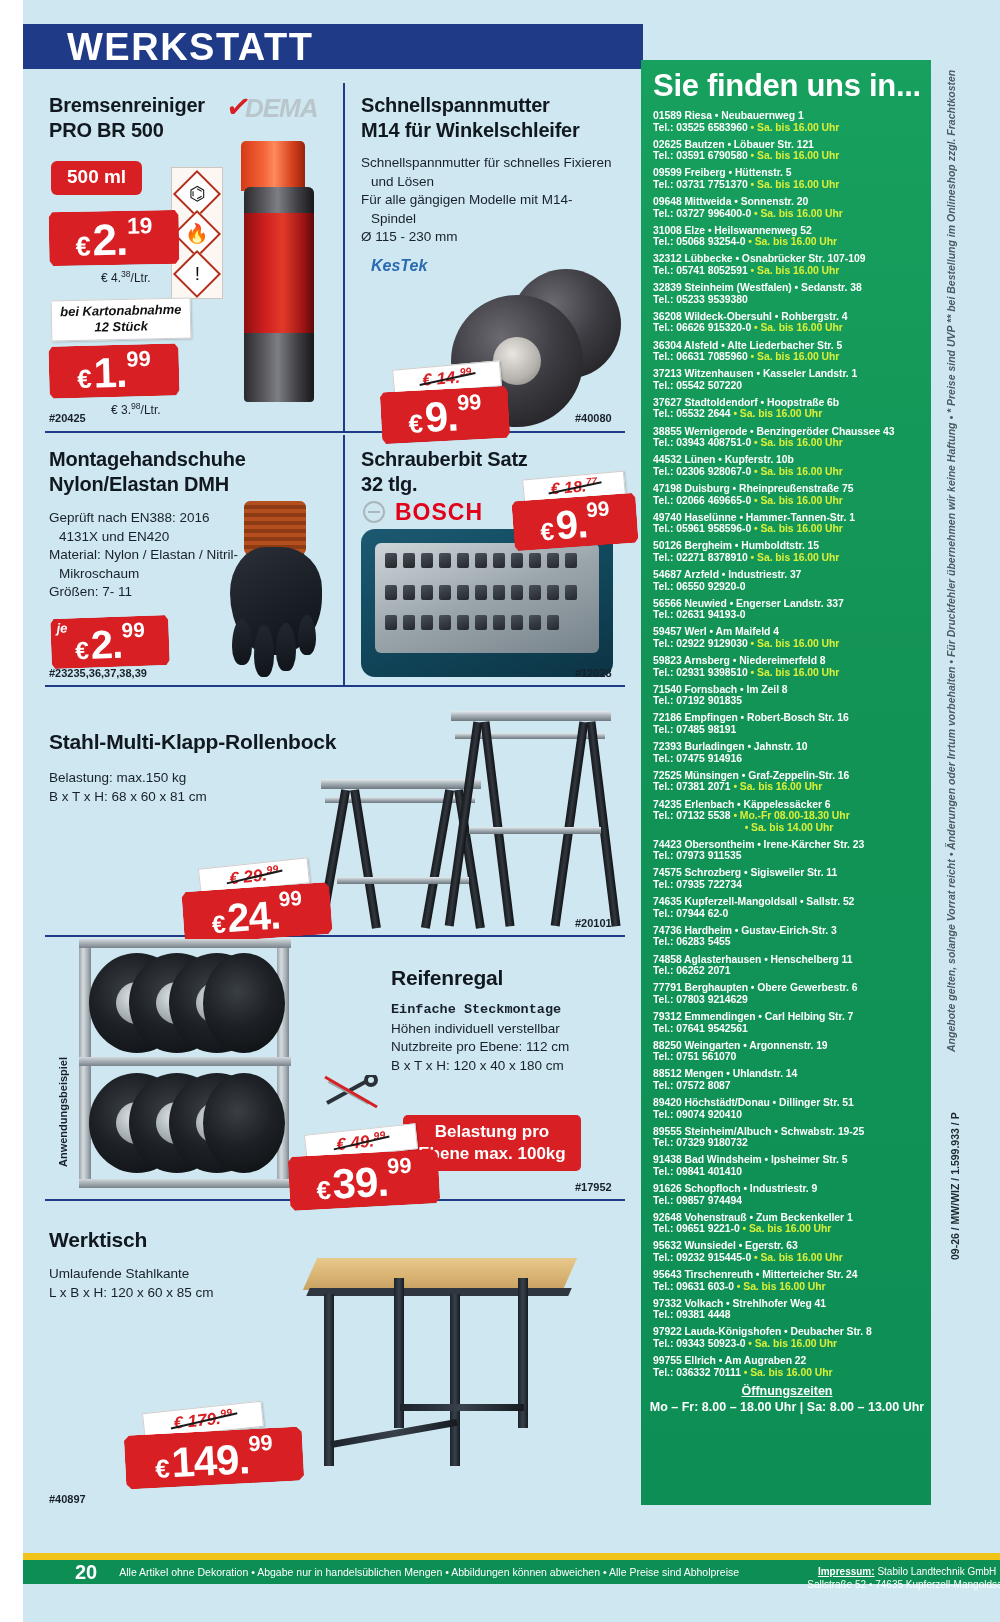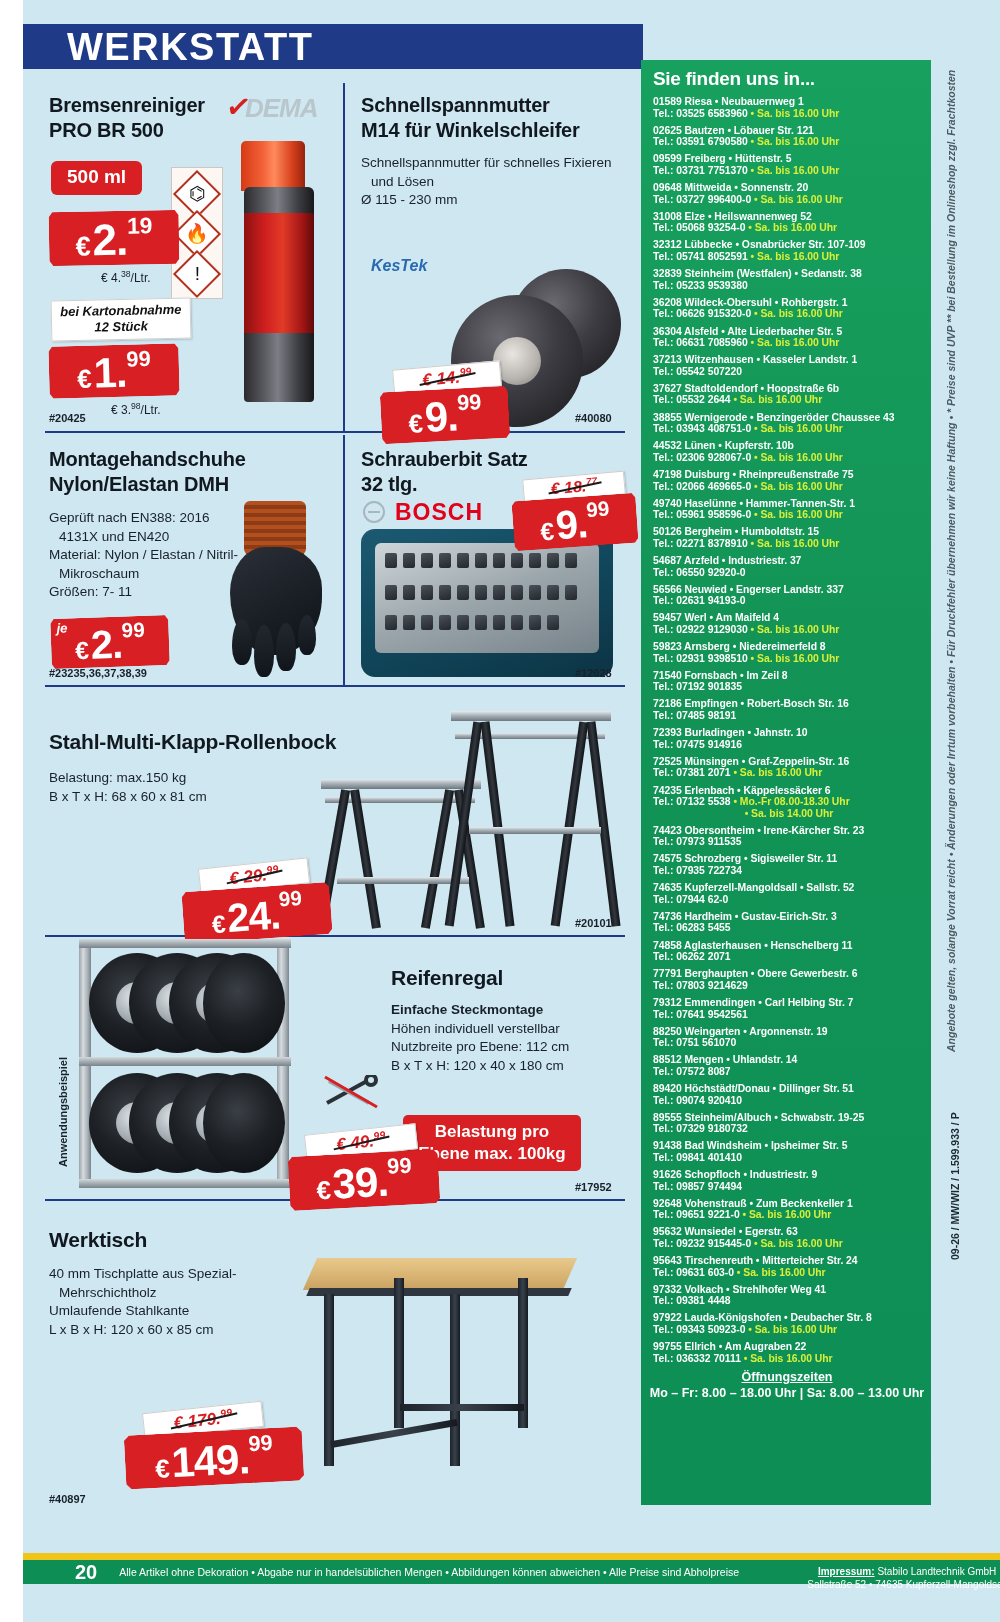--- a/index.html
+++ b/index.html
@@ -47,21 +47,21 @@
     position: absolute;
     font-size: 20px; font-weight: bold; color: #111820;
     line-height: 25px; letter-spacing: -0.2px;
   }
   .prod-title.big { font-size: 21px; }
   .bullets {
     position: absolute;
     font-size: 13.5px; color: #18212b; line-height: 18.5px;
   }
   .bullets li { list-style: none; text-indent: -10px; padding-left: 10px; }
-  .bullets li.strong { font-weight: bold; }
+  .bullets li.strong { font-weight: bold; font-family: Liberation Mono, monospace; }
   .artnum {
     position: absolute;
     font-size: 11px; font-weight: bold; color: #18212b;
   }
 
   
   .tag {
     position: absolute;
     background: #d81f23;
     color: #ffffff;
@@ -269,21 +269,21 @@
 
   
   .sidebar {
     position: absolute; left: 618px; top: 60px;
     width: 290px; height: 1445px;
     background: linear-gradient(180deg,#17a05e 0%,#139456 40%,#0d8e55 100%);
     color: #ffffff;
     padding: 6px 6px 4px 8px;
   }
   .sidebar-title {
-    font-size: 19px; font-weight: bold; color: #ffffff;
+    font-size: 31px; font-weight: bold; color: #ffffff;
     letter-spacing: -0.3px; margin: 2px 0 6px 4px;
   }
   .branch {
     margin: 0 0 5.5px 4px;
     font-size: 10.4px; font-weight: bold; line-height: 11.6px;
     letter-spacing: -0.05px;
   }
   .branch .addr { color: #ffffff; }
   .branch .tel { color: #ffffff; }
   .branch .hours { color: #d8f03a; }
@@ -404,20 +404,21 @@
 
       <div class="artnum" style="left:26px; top:343px;">#20425</div>
     </div>
 
     <div>
       <div class="prod-title" style="left:338px; top:24px;">Schnellspannmutter</div>
       <div class="prod-title" style="left:338px; top:49px;">M14 für Winkelschleifer</div>
 
       <ul class="bullets" style="left:338px; top:85px; width:255px;">
         <li>Schnellspannmutter für schnelles Fixieren und Lösen</li>
+        <li>Für alle gängigen Modelle mit M14-Spindel</li>
         <li>Ø 115 - 230 mm</li>
       </ul>
 
       <span class="kestek-logo" style="left:348px; top:188px;">KesTek</span>
 
       <div class="img-holder" style="left:408px; top:190px; width:200px; height:180px;">
         <div class="nut-disc" style="left:80px; top:10px; width:110px; height:110px;"></div>
         <div class="nut-disc" style="left:20px; top:36px; width:132px; height:132px;"></div>
         <div class="nut-hole" style="left:62px; top:78px; width:48px; height:48px;"></div>
       </div>
@@ -620,21 +621,20 @@
         <span class="cents">99</span>
       </div>
 
       <div class="artnum" style="left:552px; top:1112px;text-align:right;">#17952</div>
     </div>
 
     <div>
       <div class="prod-title big" style="left:26px; top:1158px;">Werktisch</div>
 
       <ul class="bullets" style="left:26px; top:1196px; width:210px;">
-        <li>40 mm Tischplatte aus Spezial-Mehrschichtholz</li>
         <li>Umlaufende Stahlkante</li>
         <li>L x B x H: 120 x 60 x 85 cm</li>
       </ul>
 
       <div class="img-holder" style="left:255px; top:1175px; width:330px; height:250px;">
         <div class="bench-top" style="left:32px; top:14px; width:260px; height:32px; transform:skewX(-24deg);"></div>
         <div class="bench-edge" style="left:30px; top:44px; width:262px; height:8px; transform:skewX(-24deg);"></div>
         <div class="bench-leg" style="left:46px; top:50px; width:10px; height:172px;"></div>
         <div class="bench-leg" style="left:172px; top:50px; width:10px; height:172px;"></div>
         <div class="bench-leg" style="left:240px; top:34px; width:10px; height:150px;"></div>
@@ -681,21 +681,21 @@
         </div>
         <div class="branch">
           <div class="addr">32312 Lübbecke • Osnabrücker Str. 107-109</div>
           <div><span class="tel">Tel.: 05741 8052591</span> <span class="hours">• Sa. bis 16.00 Uhr</span></div>
         </div>
         <div class="branch">
           <div class="addr">32839 Steinheim (Westfalen) • Sedanstr. 38</div>
           <div><span class="tel">Tel.: 05233 9539380</span></div>
         </div>
         <div class="branch">
-          <div class="addr">36208 Wildeck-Obersuhl • Rohbergstr. 1</div>
+          <div class="addr">36208 Wildeck-Obersuhl • Rohbergstr. 4</div>
           <div><span class="tel">Tel.: 06626 915320-0</span> <span class="hours">• Sa. bis 16.00 Uhr</span></div>
         </div>
         <div class="branch">
           <div class="addr">36304 Alsfeld • Alte Liederbacher Str. 5</div>
           <div><span class="tel">Tel.: 06631 7085960</span> <span class="hours">• Sa. bis 16.00 Uhr</span></div>
         </div>
         <div class="branch">
           <div class="addr">37213 Witzenhausen • Kasseler Landstr. 1</div>
           <div><span class="tel">Tel.: 05542 507220</span></div>
         </div>

